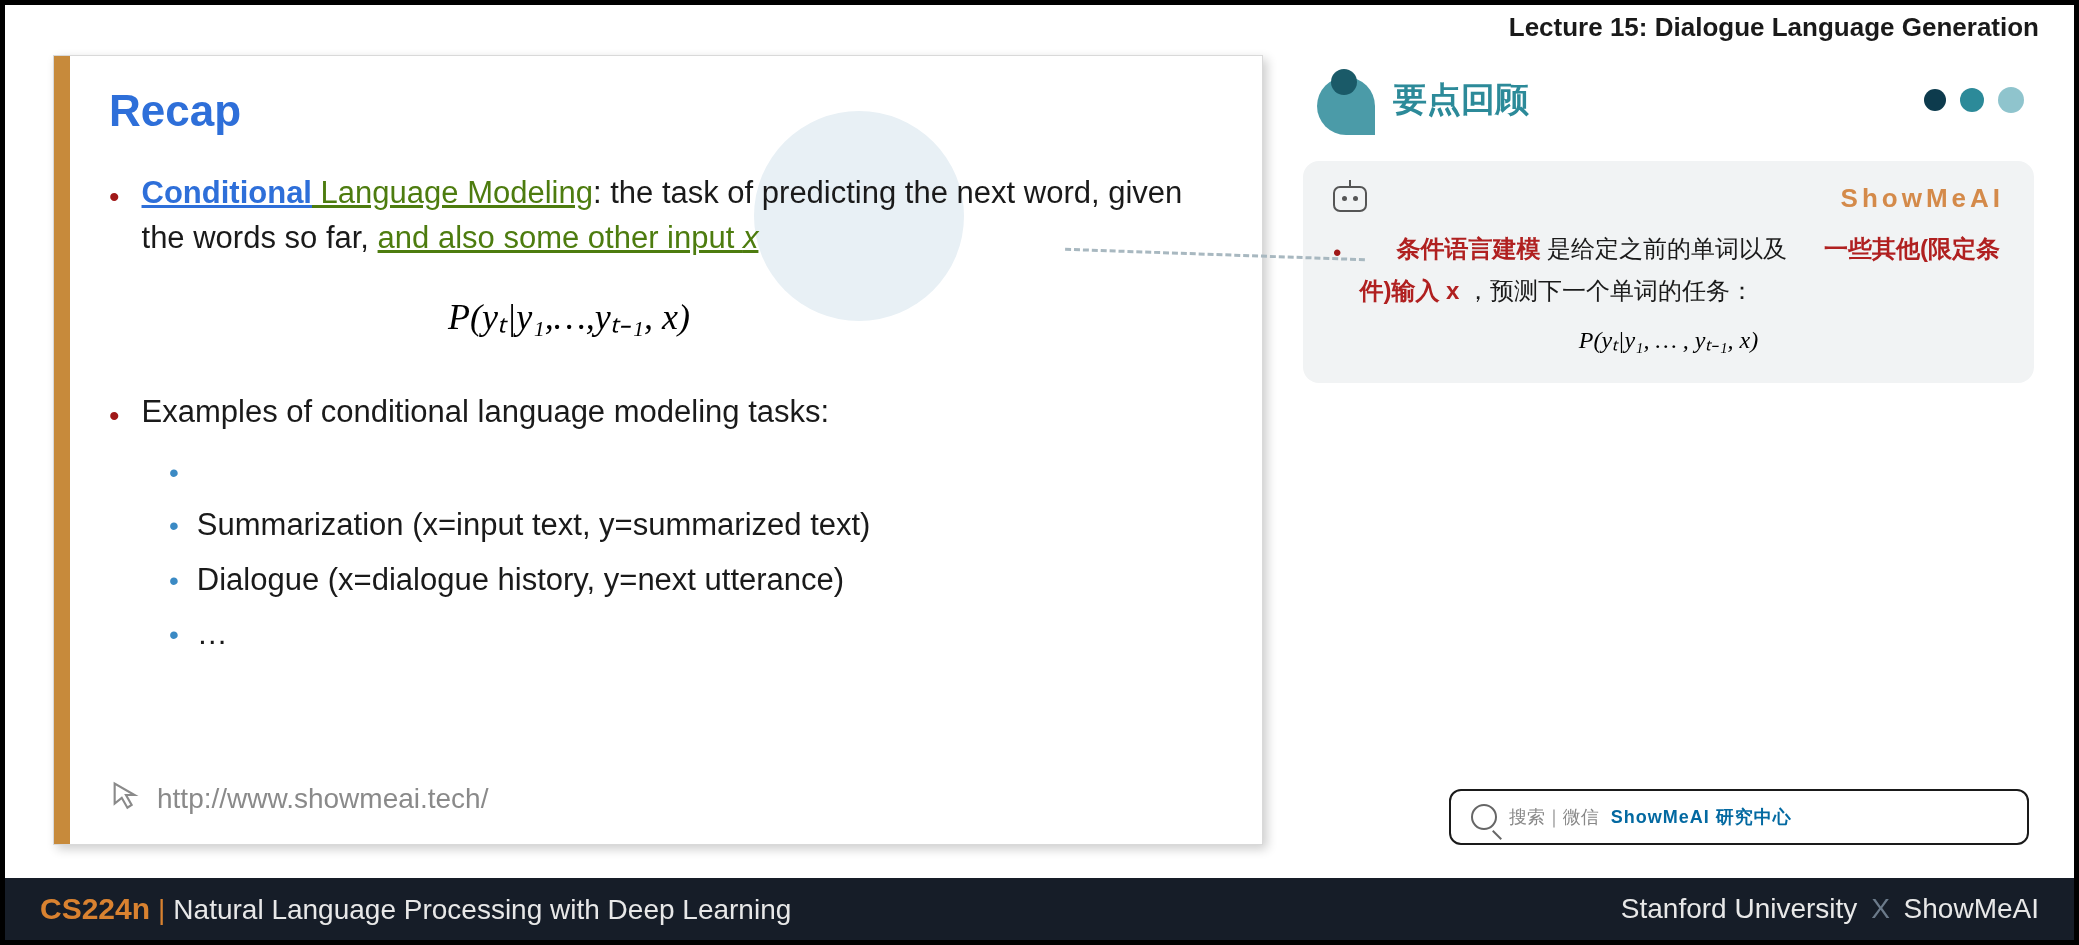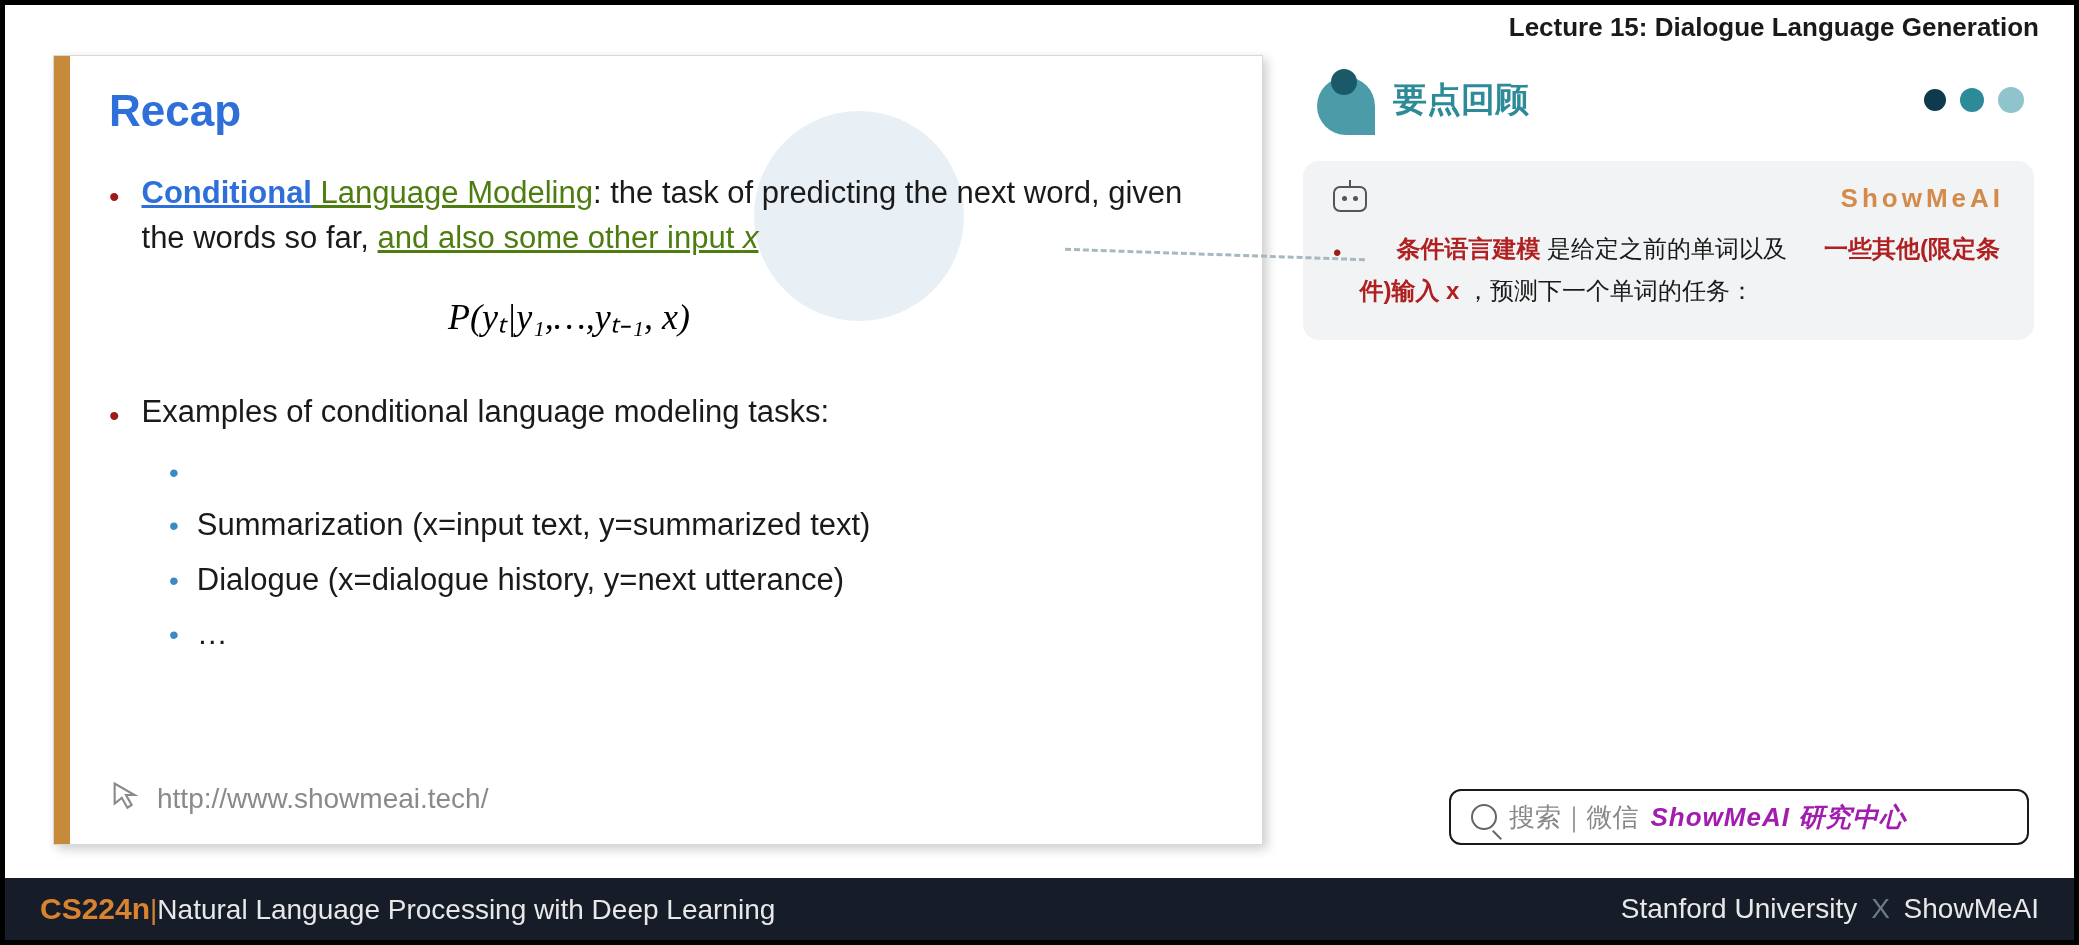--- a/index.html
+++ b/index.html
@@ -249,53 +249,53 @@
     right: 45px;
     width: 580px;
     height: 56px;
     border: 2px solid #1a1a1a;
     border-radius: 12px;
     display: flex;
     align-items: center;
     padding: 0 20px;
     gap: 12px;
     background: #fff;
-    font-size: 26px;
+    font-size: 18px;
   }
   .search-box .mag {
     width: 26px; height: 26px;
     border: 2px solid #666;
     border-radius: 50%;
     position: relative;
   }
   .search-box .mag::after {
     content: '';
     position: absolute;
     bottom: -8px; right: -8px;
     width: 12px; height: 2px;
     background: #666;
     transform: rotate(45deg);
   }
   .search-gray { color: #888; }
-  .search-bold { font-weight: 700; color: #a21caf; letter-spacing: 1px; font-style: italic; }
+  .search-bold { font-weight: 700; color: #0369a1; letter-spacing: 1px; }
 
   
   .bottom-bar {
     position: absolute;
     left: 5px; right: 5px; bottom: 5px;
     height: 62px;
     background: #161d28;
     display: flex;
     align-items: center;
     justify-content: space-between;
     padding: 0 35px;
     color: #fff;
     font-size: 28px;
   }
-  .bottom-left { display: flex; align-items: baseline; gap: 0; }
+  .bottom-left { display: flex; align-items: baseline; gap: 8px; }
   .course-code { color: #d98230; font-weight: 600; font-size: 30px; }
   .divider { color: #d98230; font-weight: 300; }
   .course-name { color: #e8e8e8; font-weight: 300; }
   .bottom-right { color: #e8e8e8; font-weight: 300; }
   .bottom-right .x { color: #6b7a8a; margin: 0 6px; }
 </style>
 </head>
 <body>
 
 <div class="outer-frame">
@@ -377,20 +377,21 @@
               <div class="robot-antenna"></div>
             </div>
           <span class="brand-text">ShowMeAI</span>
         </div>
         <div class="note-bullet">
           <span class="ndot">•</span>
           <span>
             <span class="red-bold">条件语言建模</span><span> 是给定之前的单词以及</span><span class="red-bold">一些其他(限定条件)输入 x </span><span>，预测下一个单词的任务：</span>
           </span>
         </div>
+        <div class="note-formula">P(yₜ|y₁, … , yₜ₋₁, x)</div>
       </div>
     </div>
 
   </div>
 
   <div class="dash-line"></div>
 
   <div class="search-box">
     <span class="mag"></span>
     <span class="search-gray">搜索｜微信</span>

